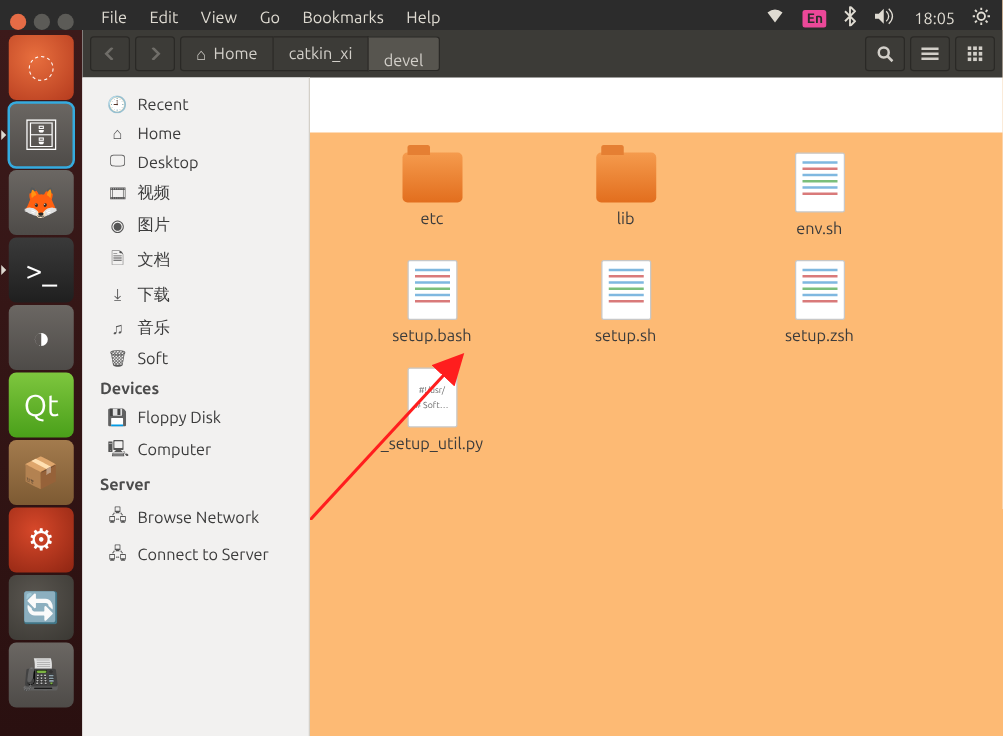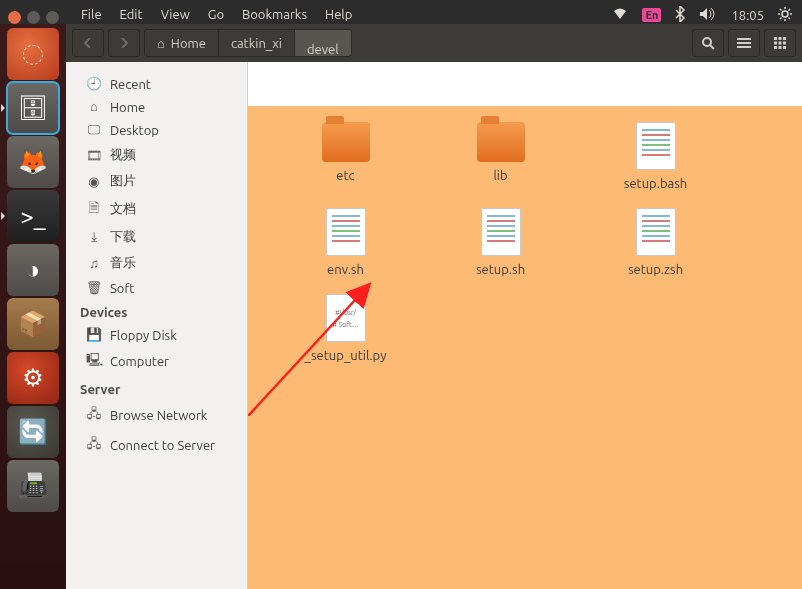--- a/index.html
+++ b/index.html
@@ -245,20 +245,21 @@
     </span>
   </div>
 </div>
 
 <div class="launcher" id="launcher">
     <div class="launcher-item li-dash" style="color: rgb(255, 255, 255); font-size: 24px;">◌</div>
     <div class="launcher-item li-files" style="color: rgb(255, 255, 255); font-size: 24px;">🗄<span class="pip"></span></div>
     <div class="launcher-item li-firefox" style="color: rgb(255, 255, 255); font-size: 24px;">🦊</div>
     <div class="launcher-item li-term" style="color: rgb(255, 255, 255); font-size: 24px;">&gt;_<span class="pip"></span></div>
     <div class="launcher-item li-eclipse" style="color: rgb(255, 255, 255); font-size: 24px;">◑</div>
+    <div class="launcher-item li-qt" style="color: rgb(255, 255, 255); font-size: 24px;">Qt</div>
     <div class="launcher-item li-pkg" style="color: rgb(255, 255, 255); font-size: 24px;">📦</div>
     <div class="launcher-item li-gear" style="color: rgb(255, 255, 255); font-size: 24px;">⚙</div>
     <div class="launcher-item li-upd" style="color: rgb(255, 255, 255); font-size: 24px;">🔄</div>
     <div class="launcher-item li-scan" style="color: rgb(255, 255, 255); font-size: 24px;">📠</div>
   </div>
 
 <div class="fm">
   <div class="fm-toolbar">
     <div class="tb-btn disabled">
       <svg width="10" height="10" viewBox="0 0 10 10">
@@ -379,32 +380,32 @@
           </div>
           <div class="file-item">
             <div class="file-icon">
               <div class="line"></div>
               <div class="line r"></div>
               <div class="line"></div>
               <div class="line g"></div>
               <div class="line"></div>
               <div class="line r"></div>
             </div>
+            <div>env.sh</div>
+          </div>
+          <div class="file-item">
+            <div class="file-icon">
+              <div class="line"></div>
+              <div class="line r"></div>
+              <div class="line"></div>
+              <div class="line g"></div>
+              <div class="line"></div>
+              <div class="line r"></div>
+            </div>
             <div>setup.bash</div>
-          </div>
-          <div class="file-item">
-            <div class="file-icon">
-              <div class="line"></div>
-              <div class="line r"></div>
-              <div class="line"></div>
-              <div class="line g"></div>
-              <div class="line"></div>
-              <div class="line r"></div>
-            </div>
-            <div>env.sh</div>
           </div>
           <div class="file-item">
             <div class="file-icon">
               <div class="line"></div>
               <div class="line r"></div>
               <div class="line"></div>
               <div class="line g"></div>
               <div class="line"></div>
               <div class="line r"></div>
             </div>

